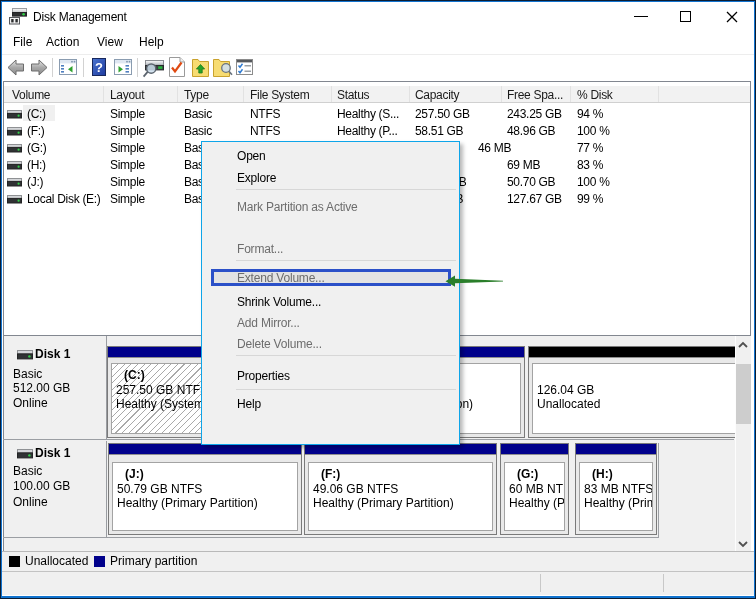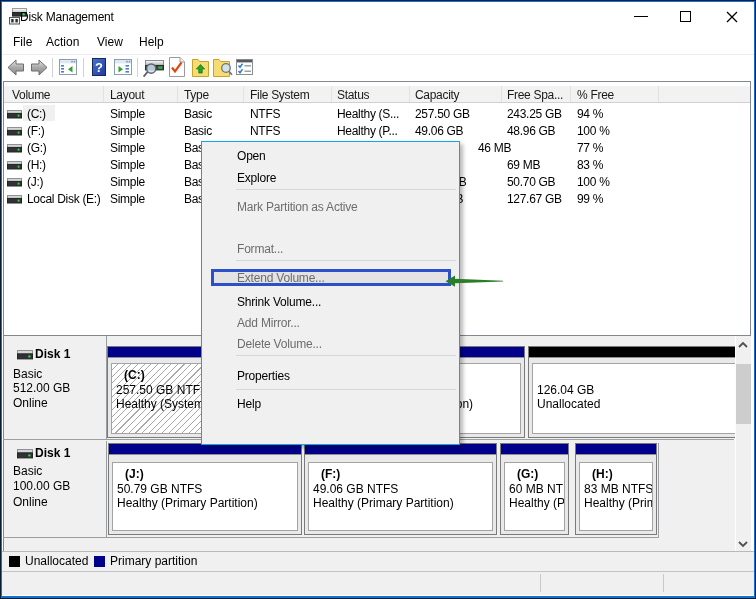--- a/index.html
+++ b/index.html
@@ -27,21 +27,21 @@
         <stop offset="1" stop-color="#bcbec2"></stop>
       </linearGradient>
     </defs>
 <rect x="3.5" y="1.5" width="14" height="4.5" fill="url(#tg1)" stroke="#9b9da1" stroke-width="1"></rect>
 <rect x="3.5" y="5.5" width="14" height="3.6" fill="#2e2f31" stroke="#232426" stroke-width="1"></rect>
 <circle cx="14.6" cy="7.3" r="1.3" fill="#2fd144"></circle>
 <rect x="0.5" y="10.5" width="10" height="6.5" fill="#f2f2f2" stroke="#55575b" stroke-width="1"></rect>
 <rect x="2.2" y="12" width="2.4" height="3.4" fill="#2c2d2f"></rect>
 <rect x="6.4" y="12" width="2.4" height="3.4" fill="#2c2d2f"></rect>
 </svg>
-<div class="a" style="left:20px;top:10px;height:14px;line-height:14px;letter-spacing:-0.2px">Disk Management</div>
+<div class="a" style="left:33px;top:10px;height:14px;line-height:14px;letter-spacing:-0.2px">Disk Management</div>
 <div class="a" style="left:634px;top:16px;width:14px;height:1.4px;background:#000"></div>
 <div class="a" style="left:680px;top:11px;width:11px;height:11px;border:1.3px solid #000"></div>
 <svg class="a" style="left:726px;top:11px" width="12" height="12" viewBox="0 0 12 12">
 <path d="M1 1 L11 11 M11 1 L1 11" stroke="#000" stroke-width="1.25"></path>
   </svg>
 <div class="a" style="left:13px;top:35px;height:15px;line-height:15px">File</div>
 <div class="a" style="left:46px;top:35px;height:15px;line-height:15px">Action</div>
 <div class="a" style="left:97px;top:35px;height:15px;line-height:15px">View</div>
 <div class="a" style="left:139px;top:35px;height:15px;line-height:15px">Help</div>
 <div class="a" style="left:2px;top:54px;width:752px;height:1px;background:#ededed"></div>
@@ -127,21 +127,21 @@
 </svg>
 <div class="a" style="left:3px;top:81px;width:748px;height:255px;border:1px solid #828790;background:#fff"></div>
 <div class="a" style="left:4px;top:85px;width:746px;height:18px;background:#f2f2f2;border-top:1px solid #fff;border-bottom:1px solid #d0d0d0">
 <div class="hdrcell" style="left:8px">Volume</div>
 <div class="hdrcell" style="left:106px">Layout</div>
 <div class="hdrcell" style="left:180px">Type</div>
 <div class="hdrcell" style="left:246px">File System</div>
 <div class="hdrcell" style="left:333px">Status</div>
 <div class="hdrcell" style="left:411px">Capacity</div>
 <div class="hdrcell" style="left:503px">Free Spa...</div>
-<div class="hdrcell" style="left:573px">% Free</div>
+<div class="hdrcell" style="left:573px">% Disk</div>
 <div class="a" style="left:99px;top:0px;width:1px;height:16px;background:#e2e2e2"></div>
 <div class="a" style="left:173px;top:0px;width:1px;height:16px;background:#e2e2e2"></div>
 <div class="a" style="left:239px;top:0px;width:1px;height:16px;background:#e2e2e2"></div>
 <div class="a" style="left:327px;top:0px;width:1px;height:16px;background:#e2e2e2"></div>
 <div class="a" style="left:405px;top:0px;width:1px;height:16px;background:#e2e2e2"></div>
 <div class="a" style="left:497px;top:0px;width:1px;height:16px;background:#e2e2e2"></div>
 <div class="a" style="left:566px;top:0px;width:1px;height:16px;background:#e2e2e2"></div>
 <div class="a" style="left:654px;top:0px;width:1px;height:16px;background:#e2e2e2"></div>
 </div>
 <div class="a" style="left:23px;top:105px;width:32px;height:16px;background:#f0f0f0"></div>
@@ -164,21 +164,21 @@
 <svg class="a" style="left:7px;top:4px" width="15" height="9" viewBox="0 0 15 9">
 <rect x="0.5" y="0.5" width="14" height="3.2" fill="#d4d6d9" stroke="#8f9194"></rect>
 <rect x="0.5" y="3.4" width="14" height="4.6" fill="#303234" stroke="#232425"></rect>
 <circle cx="11.6" cy="5.7" r="1.1" fill="#33cf49"></circle>
     </svg>
 <div class="a tseg" style="left:27px;top:0">(F:)</div>
 <div class="a tseg" style="left:110px;top:0">Simple</div>
 <div class="a tseg" style="left:184px;top:0">Basic</div>
 <div class="a tseg" style="left:250px;top:0">NTFS</div>
 <div class="a tseg" style="left:337px;top:0">Healthy (P...</div>
-<div class="a tseg" style="left:415px;top:0">49.06 GB</div>
+<div class="a tseg" style="left:415px;top:0">58.51 GB</div>
 <div class="a tseg" style="left:507px;top:0">48.96 GB</div>
 <div class="a tseg" style="left:577px;top:0">100 %</div>
 </div>
 <div class="a" style="left:0;top:140px;width:751px;height:17px">
 <svg class="a" style="left:7px;top:4px" width="15" height="9" viewBox="0 0 15 9">
 <rect x="0.5" y="0.5" width="14" height="3.2" fill="#d4d6d9" stroke="#8f9194"></rect>
 <rect x="0.5" y="3.4" width="14" height="4.6" fill="#303234" stroke="#232425"></rect>
 <circle cx="11.6" cy="5.7" r="1.1" fill="#33cf49"></circle>
     </svg>
 <div class="a tseg" style="left:27px;top:0">(G:)</div>

